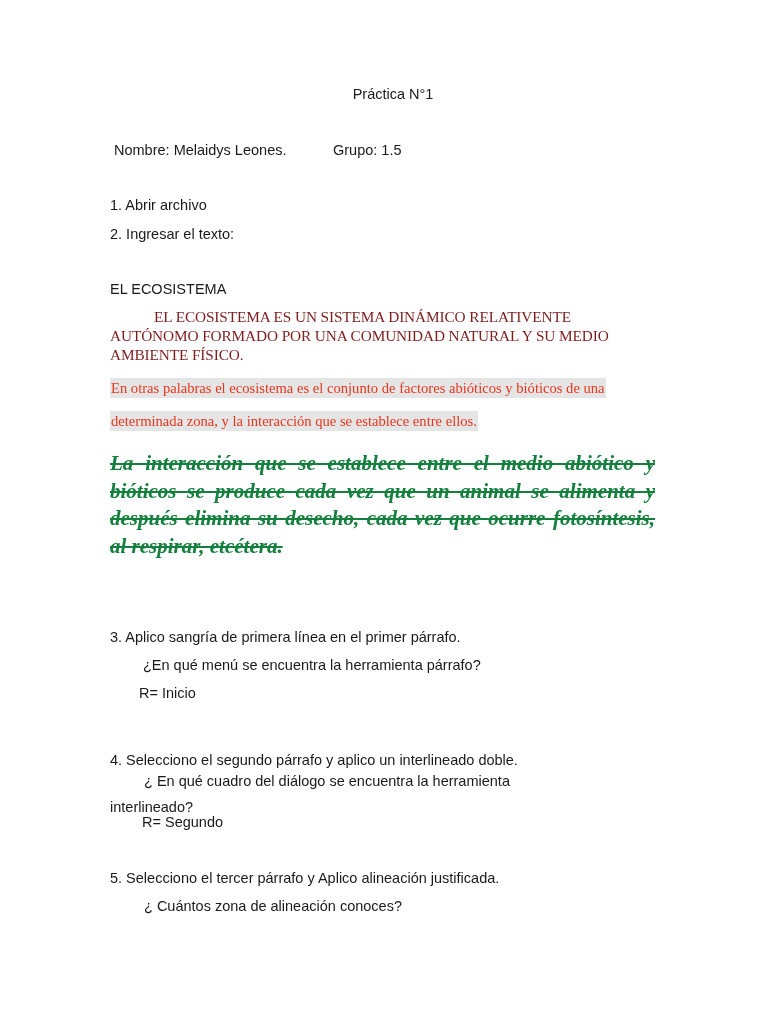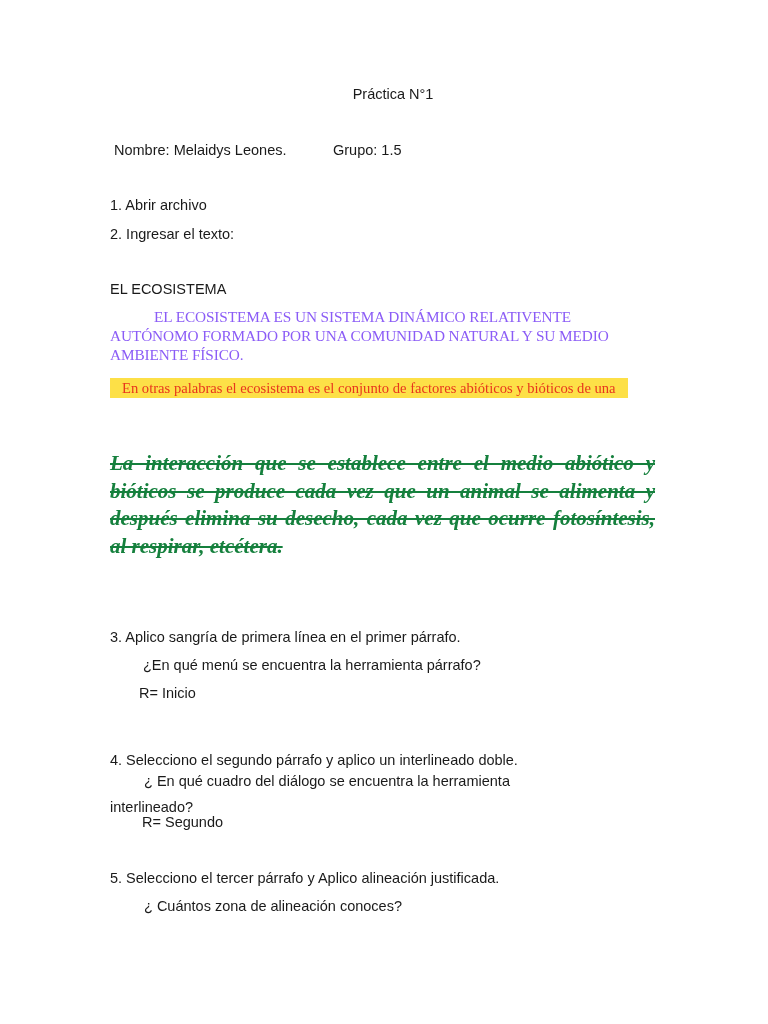--- a/index.html
+++ b/index.html
@@ -33,35 +33,35 @@
     #title { top: 86px; left: 0; width: 768px; text-align: center; padding-left: 0; }
     #title span { display: inline-block; margin-left: 0; position: relative; left: 0; }
     #name-line { top: 142px; left: 114px; }
     #group-label { top: 142px; left: 333px; }
     #step1 { top: 197px; left: 110px; }
     #step2 { top: 226px; left: 110px; }
     #eco-heading { top: 281px; left: 110px; }
 
     #cyan-para {
       top: 307px; left: 110px; width: 520px;
-      color: #8b5cf6;
+      color: #7f1d1d;
       font-size: 15.3px;
       line-height: 19px;
       text-indent: 44px;
       letter-spacing: -0.1px;
     }
     #yellow-para {
       top: 372px; left: 110px; width: 540px;
       color: #e8361d;
       font-size: 14.6px;
       line-height: 33px;
     }
     #yellow-para .hl {
-      background: #fde047;
-      padding: 2px 12px;
+      background: #e5e5e5;
+      padding: 2px 1px;
     }
     #purple-para {
       top: 450px; left: 110px; width: 545px;
       color: #15803d;
       font-size: 21px;
       font-weight: bold;
       font-style: italic;
       line-height: 27.5px;
       text-align: justify;
       text-decoration: line-through;
@@ -90,20 +90,21 @@
 
   <div id="step1" class="sans">1. Abrir archivo</div>
   <div id="step2" class="sans">2. Ingresar el texto:</div>
 
   <div id="eco-heading" class="sans">EL ECOSISTEMA</div>
 
   <div id="cyan-para" class="serif">EL ECOSISTEMA ES UN SISTEMA DINÁMICO RELATIVENTE AUTÓNOMO FORMADO POR UNA COMUNIDAD NATURAL Y SU MEDIO AMBIENTE FÍSICO.</div>
 
   <div id="yellow-para" class="serif">
     <span class="hl">En otras palabras el ecosistema es el conjunto de factores abióticos y bióticos de una</span><br>
+    <span class="hl">determinada zona, y la interacción que se establece entre ellos.</span>
   </div>
 
   <div id="purple-para" class="serif">La interacción que se establece entre el medio abiótico y bióticos se produce cada vez que un animal se alimenta y después elimina su desecho, cada vez que ocurre fotosíntesis, al respirar, etcétera.</div>
 
   <div id="step3" class="sans">3. Aplico sangría de primera línea en el primer párrafo.</div>
   <div id="q3" class="sans">¿En qué menú se encuentra la herramienta párrafo?</div>
   <div id="a3" class="sans">R= Inicio</div>
 
   <div id="step4" class="sans">4. Selecciono el segundo párrafo y aplico un interlineado doble.</div>
   <div id="q4" class="sans">¿ En qué cuadro del diálogo se encuentra la herramienta interlineado?</div>

